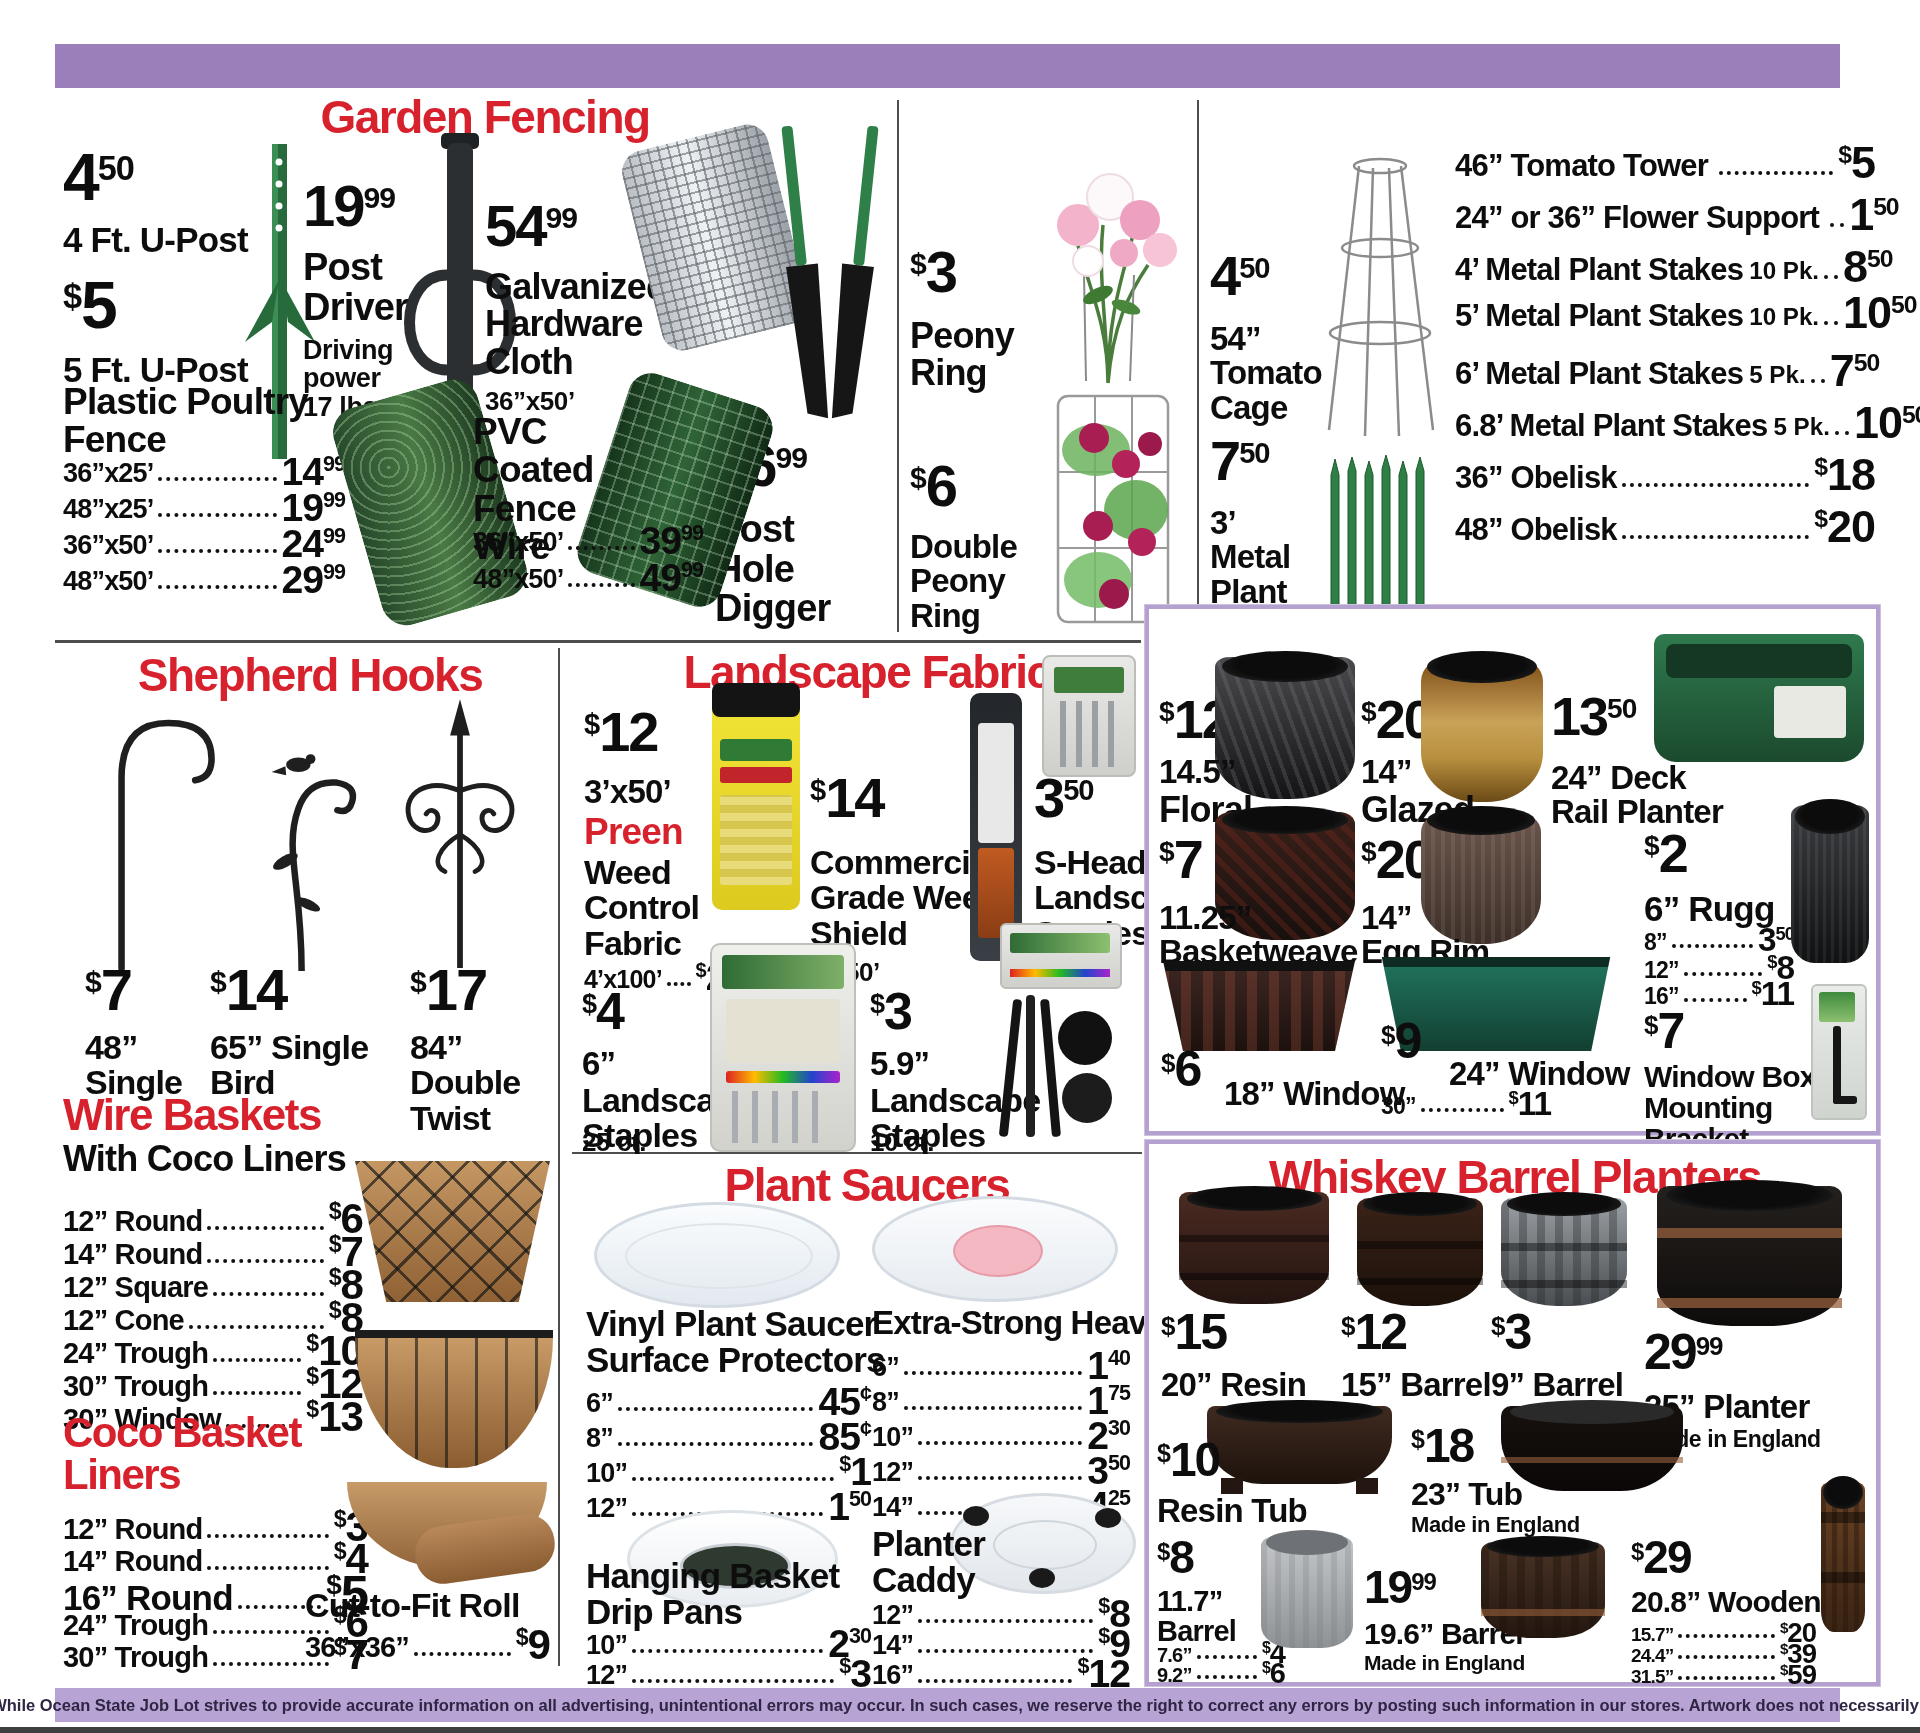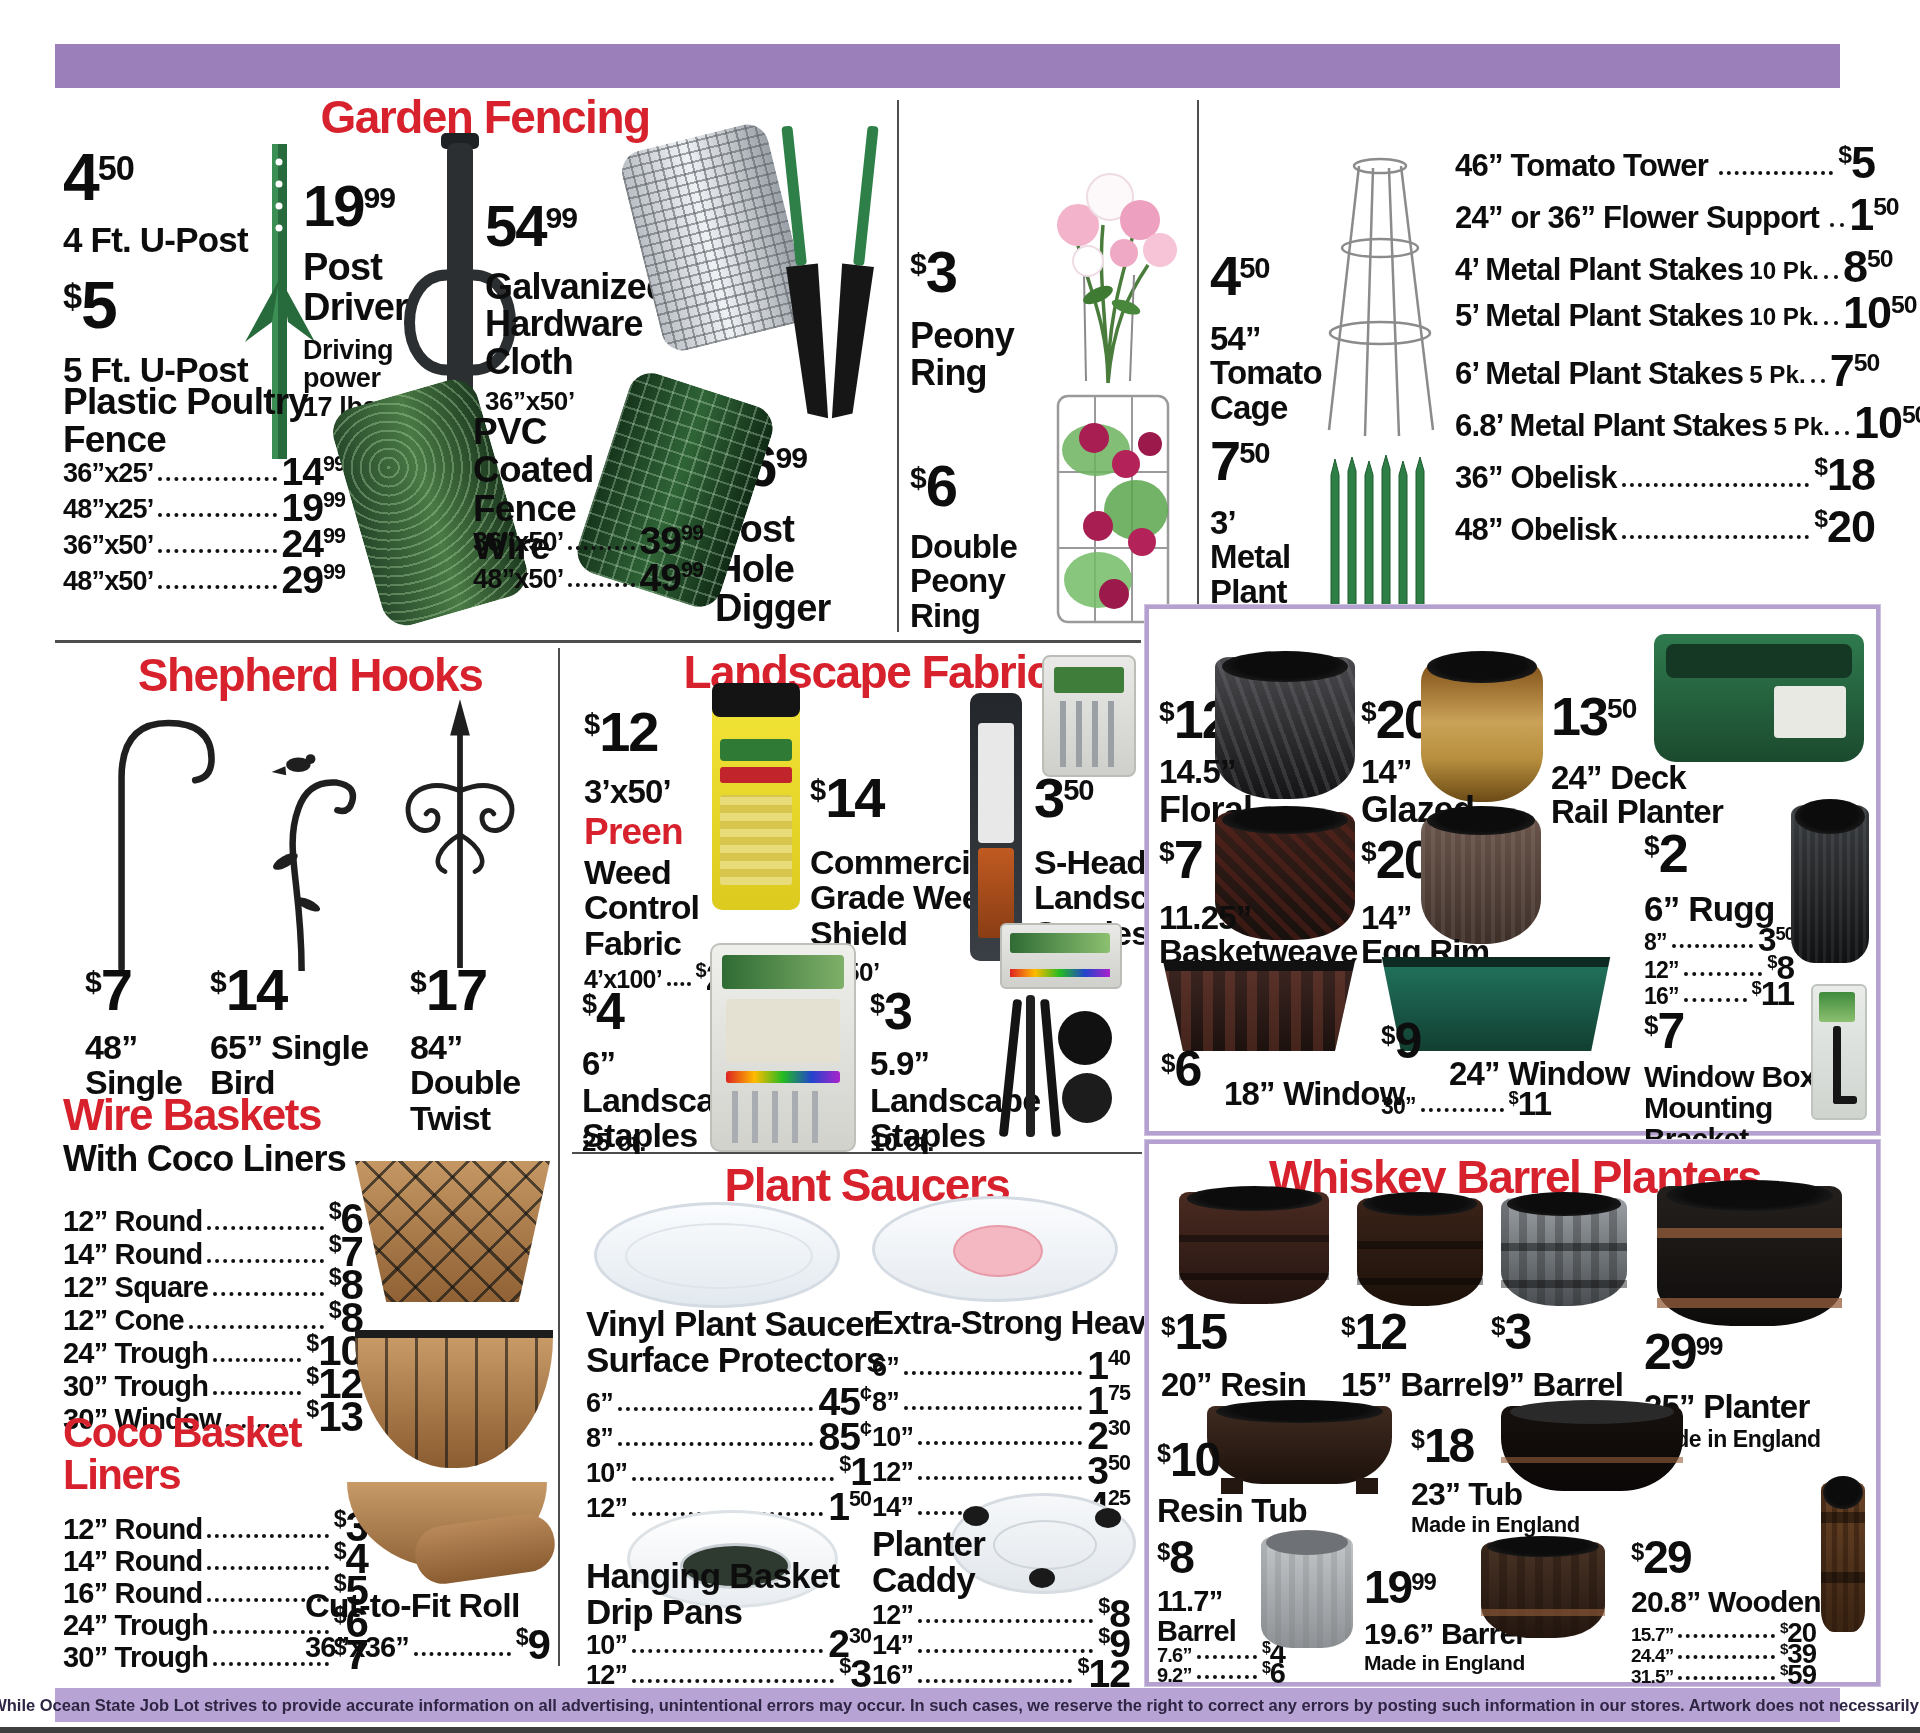--- a/index.html
+++ b/index.html
@@ -439,21 +439,21 @@
         </span>
     </div>
     <div class="lrow" style="left:8px;top:452px;width:305px;font-size:29px;">
       <span class="ln">14” Round</span>
         <span class="ld"></span>
       <span class="pp">
           <span class="c">$</span>
           <span class="m">4</span>
         </span>
     </div>
-    <div class="lrow" style="left:8px;top:484px;width:305px;font-size:29px;align-items:flex-end;">
+    <div class="lrow" style="left:8px;top:484px;width:305px;font-size:35px;align-items:flex-end;">
       <span class="ln">16” Round</span>
         <span class="ld"></span>
       <span class="pp">
           <span class="c">$</span>
           <span class="m">5</span>
         </span>
     </div>
     <div class="lrow" style="left:8px;top:516px;width:305px;font-size:29px;">
       <span class="ln">24” Trough</span>
         <span class="ld"></span>

